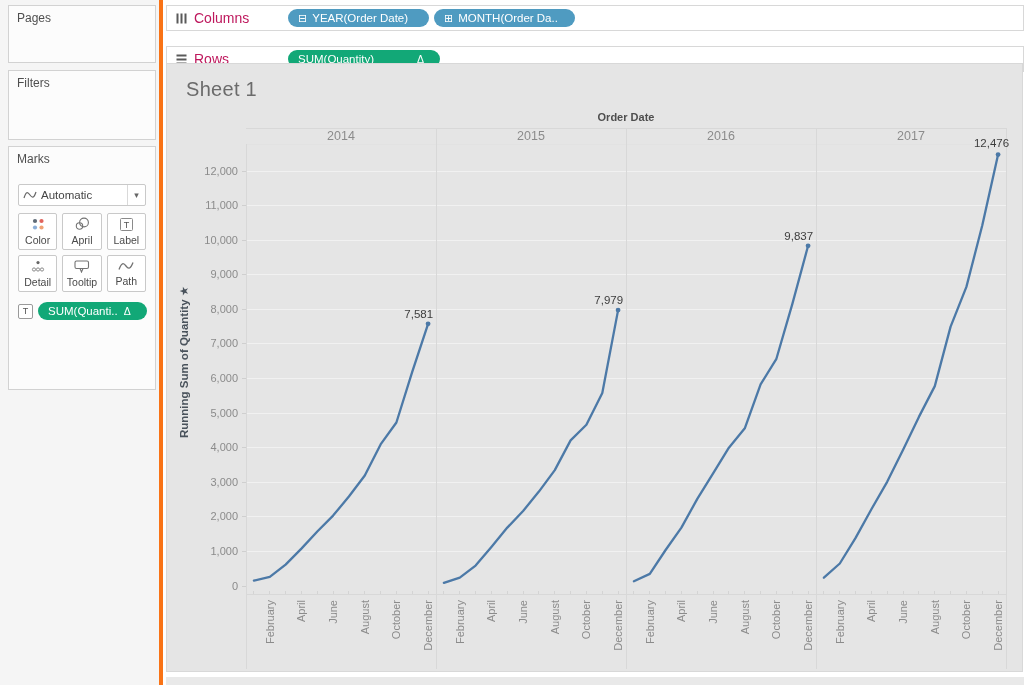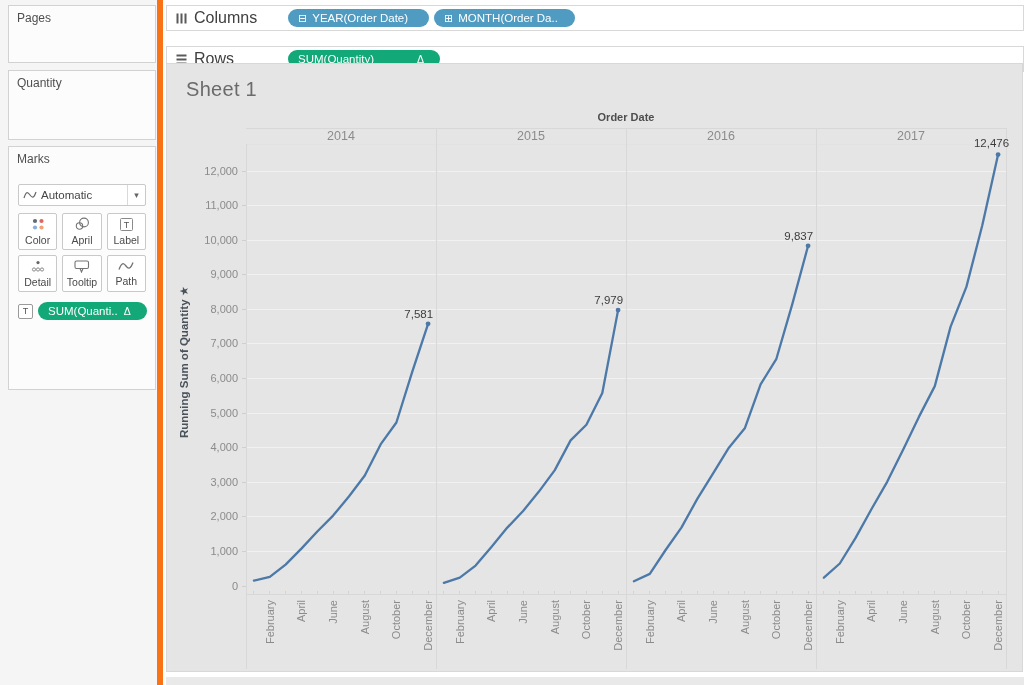--- a/index.html
+++ b/index.html
@@ -1,21 +1,21 @@
 <!DOCTYPE html>
 <html><head>
 <meta charset="utf-8">
 <style>
   *{box-sizing:border-box;margin:0;padding:0}
   html,body{background:#fff}
   body{font-family:"Liberation Sans","DejaVu Sans",sans-serif}
   .app{position:relative;width:1024px;height:685px;background:#fff;overflow:hidden}
 
   
-  .sidebar{position:absolute;left:0;top:0;width:163px;height:685px;background:#f5f5f5;border-right:6px solid #f97316}
+  .sidebar{position:absolute;left:0;top:0;width:163px;height:685px;background:#f5f5f5;border-right:4px solid #f97316}
   .card{position:absolute;left:8px;width:148px;background:#fcfcfc;border:1px solid #d2d2d2}
   #pages-card{top:5px;height:58px}
   #filters-card{top:70px;height:70px}
   #marks-card{top:146px;height:244px}
   .card-label{font-size:12px;color:#4f4f4f;padding:5px 8px 0}
   .dropdown{margin:18px 9px 0;height:22px;border:1px solid #c9c9c9;border-radius:2px;background:#fff;display:flex;align-items:center;cursor:default}
   .dd-icon{width:22px;display:flex;justify-content:center;align-items:center}
   .dd-label{flex:1;font-size:11.5px;color:#454545}
   .dd-caret{width:18px;align-self:stretch;border-left:1px solid #d9d9d9;display:flex;align-items:center;justify-content:center;font-size:9px;color:#666}
   .marks-grid{display:grid;grid-template-columns:repeat(3,1fr);gap:5px;margin:7px 9px 0}
@@ -30,42 +30,42 @@
   .pill.w-year{width:141px}
   .pill.w-month{width:141px}
   .pill.w-sum{width:152px}
   .pill.w-marks{flex:1}
 
   
   .shelf{position:absolute;left:166px;width:858px;height:26px;background:#fff;border:1px solid #d8d8d8;display:flex;align-items:center}
   #columns-shelf{top:5px}
   #rows-shelf{top:46px}
   .shelf-icon{margin-left:9px;display:flex;align-items:center}
-  .shelf-label{font-size:16px;color:#404040;margin-left:7px}
+  .shelf-label{font-size:14px;color:#be185d;margin-left:7px}
   .pills{position:absolute;left:121px;top:3px;display:flex;gap:5px}
 
   
   .sheet{position:absolute;left:166px;top:63px;width:857px;height:609px;background:#e5e5e5;border:1px solid #d8d8d8}
   .sheet-title{position:absolute;left:19px;top:14px;font-size:20px;color:#6b6b6b;letter-spacing:0.3px}
   #chart{position:absolute;left:0;top:0}
   .h-scrollbar{position:absolute;left:166px;top:677px;width:858px;height:8px;background:#e9e9e9}
 </style>
 </head>
 <body>
 
 <div class="app">
 
   <div class="sidebar">
 
     <div class="card" id="pages-card">
       <div class="card-label">Pages</div>
     </div>
 
     <div class="card" id="filters-card">
-      <div class="card-label">Quantity</div>
+      <div class="card-label">Filters</div>
     </div>
 
     <div class="card" id="marks-card">
       <div class="card-label">Marks</div>
 
       <div class="dropdown">
         <span class="dd-icon">
           <svg width="14" height="10" viewBox="0 0 14 10">
               <path d="M1 8 C3 1.5, 4.5 1.5, 7 5 C9.5 8.5, 11 8, 13 2" fill="none" stroke="#666" stroke-width="1.2"></path>
             </svg>

